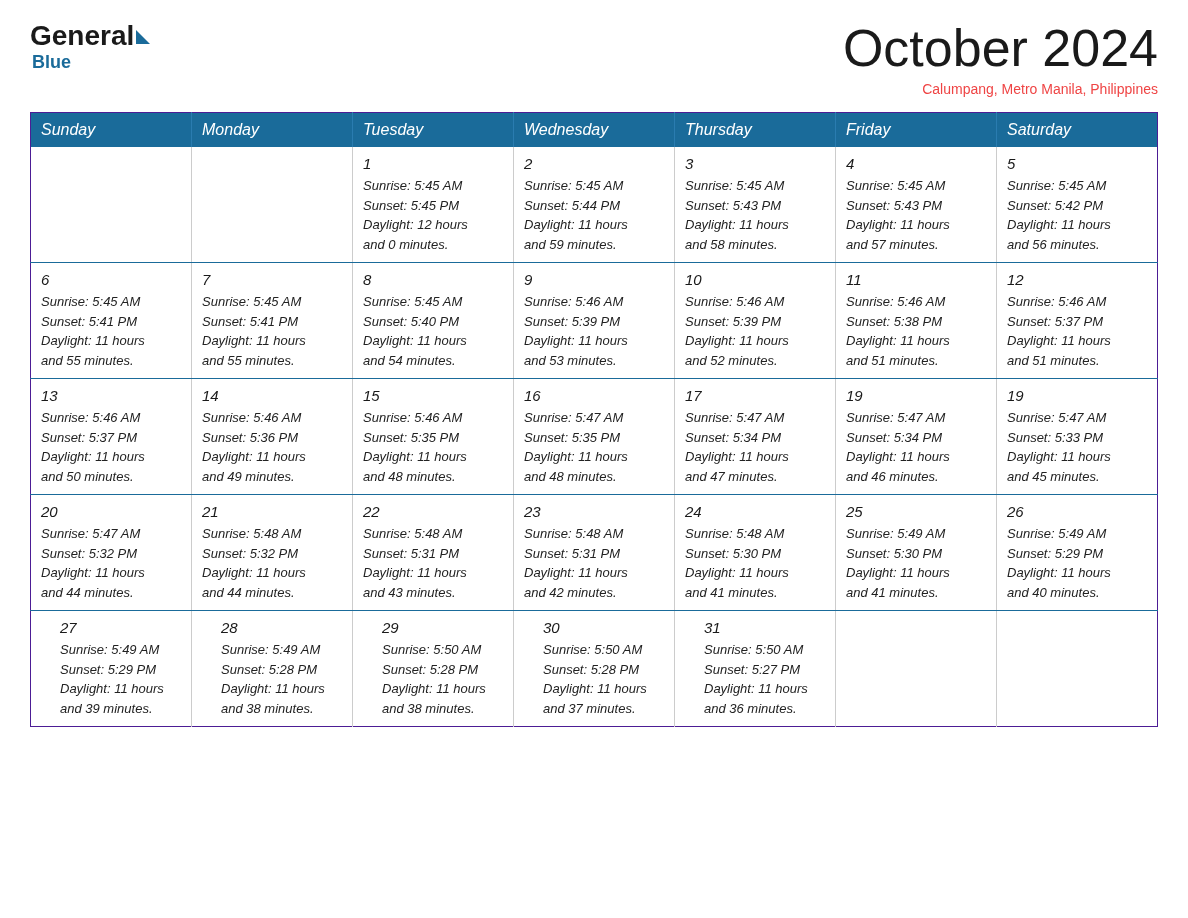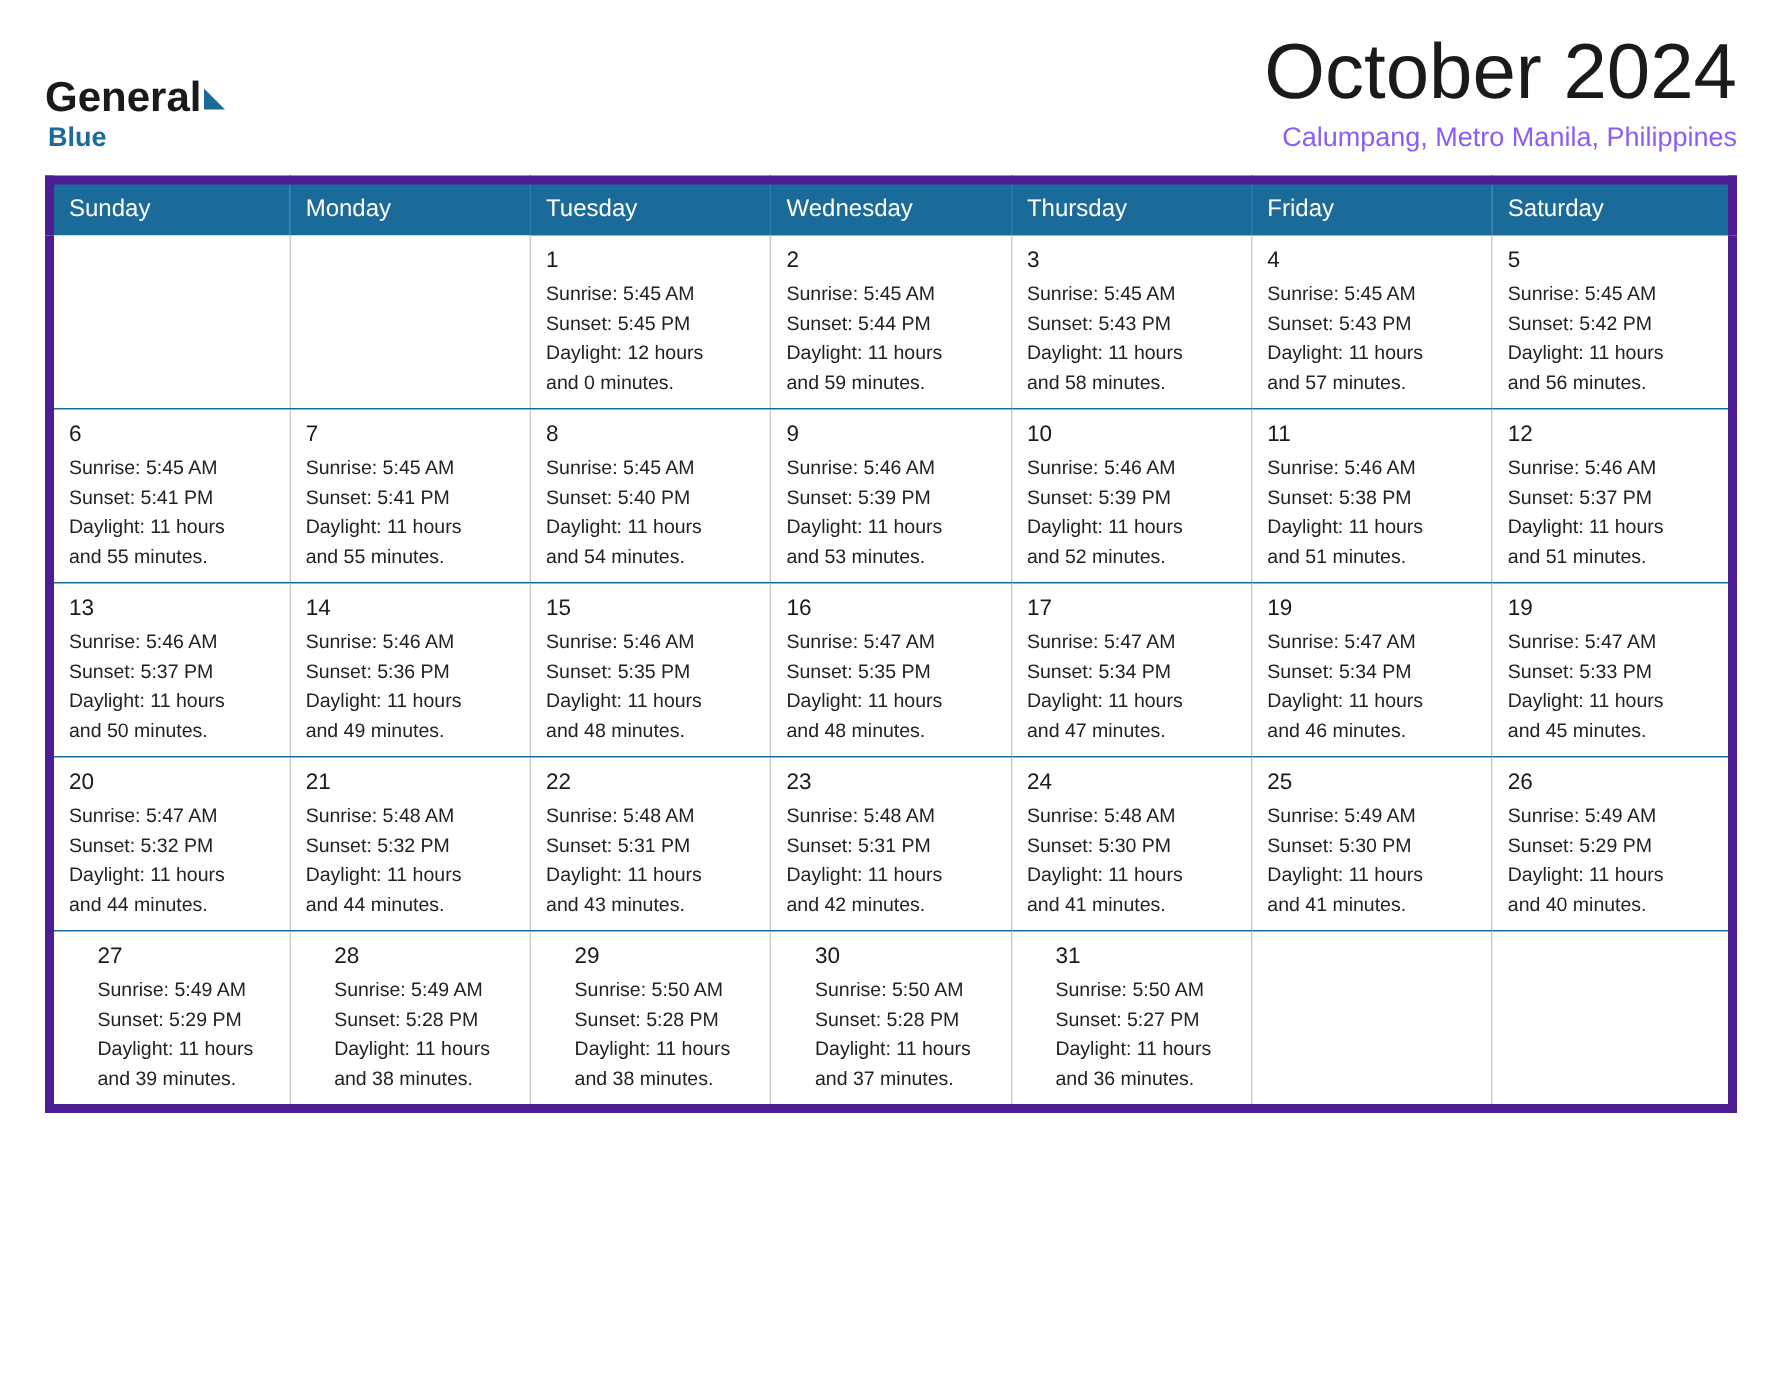--- a/index.html
+++ b/index.html
@@ -6,21 +6,21 @@
     body {
       font-family: Arial, sans-serif;
       background: #fff;
       padding: 20px 30px;
       width: 1188px;
       min-height: 918px;
     }
     .header-section {
       display: flex;
       justify-content: space-between;
-      align-items: flex-end;
+      align-items: flex-start;
       margin-bottom: 15px;
     }
     .logo-area {
       display: flex;
       flex-direction: column;
       align-items: flex-start;
     }
     .logo-text {
       display: flex;
       align-items: center;
@@ -48,28 +48,29 @@
     .title-area {
       text-align: right;
     }
     .page-title {
       font-size: 52px;
       font-weight: normal;
       color: #1a1a1a;
       line-height: 1.1;
     }
     .subtitle {
-      font-size: 18px;
-      color: #8b5cf6;
+      font-size: 14px;
+      color: #ef4444;
       margin-top: 4px;
     }
     .calendar-table {
       width: 100%;
       border-collapse: collapse;
-      border: 6px solid #4c1d95;
+      border: 1px solid #4c1d95;
+      font-style: italic;
     }
     .calendar-table th {
       background-color: #1a6b9a;
       color: #fff;
       padding: 8px 10px;
       text-align: left;
       font-size: 16px;
       font-weight: normal;
       border-right: 1px solid #2a7cb0;
     }

